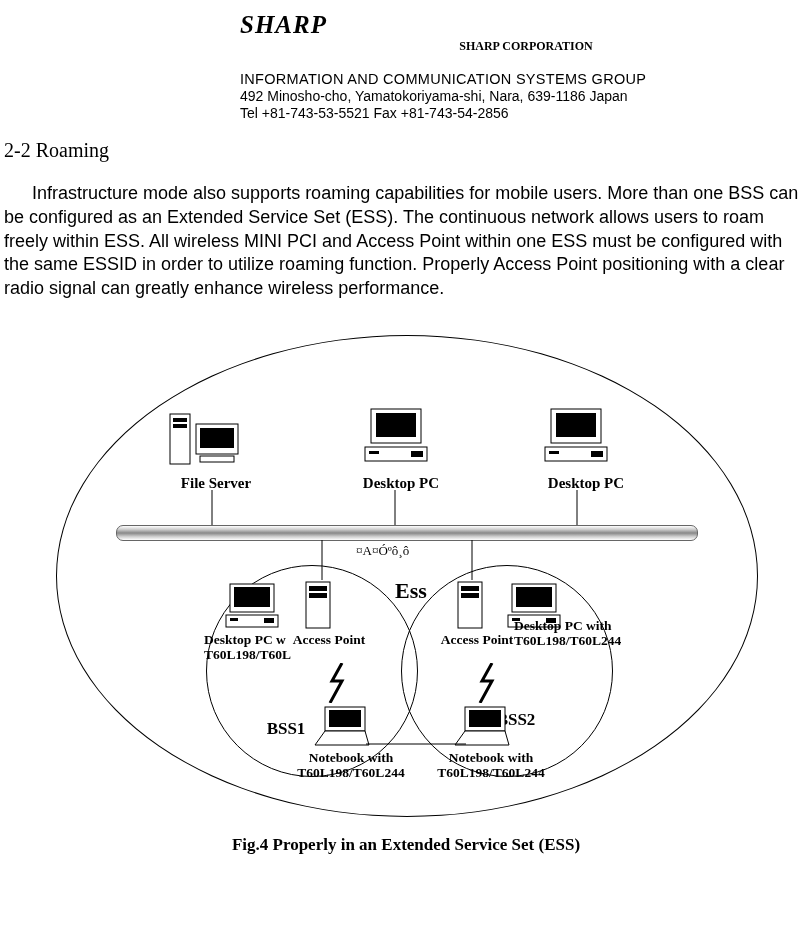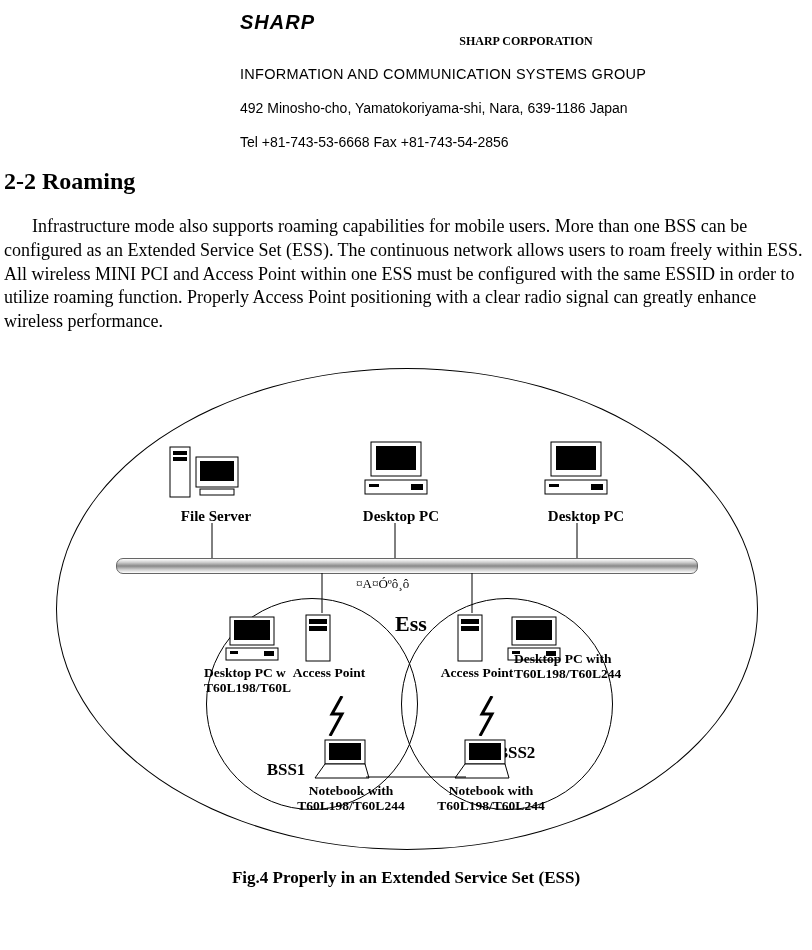--- a/index.html
+++ b/index.html
@@ -8,53 +8,53 @@
     font-family: "Times New Roman", Times, serif;
     background: #fff;
     color: #000;
     width: 812px;
   }
   .header {
     margin-top: 12px;
     margin-left: 240px;
   }
   .logo {
-    font-family: Liberation Sans, sans-serif;
+    font-family: Liberation Serif, serif;
     font-weight: 900;
     font-style: italic;
-    font-size: 20px;
+    font-size: 25px;
     letter-spacing: 1px;
     line-height: 1;
   }
   .corp {
     font-family: "Times New Roman", serif;
     font-weight: bold;
     font-size: 12px;
     margin-top: 2px;
     text-align: center;
   }
   .group {
     font-family: Arial, Helvetica, sans-serif;
     font-size: 14.5px;
     letter-spacing: 0.3px;
     margin-top: 17px;
   }
   .addr, .tel {
     font-family: Arial, Helvetica, sans-serif;
     font-size: 14px;
-    margin-top: 18px;
+    margin-top: 1px;
   }
   .section-title {
     font-family: "Times New Roman", serif;
-    font-weight: bold;
-    font-size: 24px;
+    font-weight: normal;
+    font-size: 20px;
     margin: 18px 0 0 4px;
   }
   .body-text {
-    font-family: Liberation Serif, serif;
+    font-family: Liberation Sans, sans-serif;
     font-size: 18px;
     line-height: 1.32;
     margin: 20px 6px 0 4px;
     text-indent: 28px;
   }
   .figure-wrap {
     position: relative;
     width: 700px;
     height: 520px;
     margin: 34px auto 0 auto;
@@ -115,21 +115,21 @@
   .smalltxt { font-size: 13.5px; line-height: 1.1; }
 </style>
 </head>
 <body>
 
 <div class="header">
   <div class="logo">SHARP</div>
   <div class="corp">SHARP CORPORATION</div>
   <div class="group">INFORMATION AND COMMUNICATION SYSTEMS GROUP</div>
   <div class="addr">492 Minosho-cho, Yamatokoriyama-shi, Nara, 639-1186 Japan</div>
-  <div class="tel">Tel +81-743-53-6668 Fax +81-743-54-2856</div>
+  <div class="tel">Tel +81-743-53-5521 Fax +81-743-54-2856</div>
 </div>
 
 <div class="section-title">2-2 Roaming</div>
 <div class="body-text">Infrastructure mode also supports roaming capabilities for mobile users. More than one BSS can be configured as an Extended Service Set (ESS). The continuous network allows users to roam freely within ESS. All wireless MINI PCI and Access Point within one ESS must be configured with the same ESSID in order to utilize roaming function. Properly Access Point positioning with a clear radio signal can greatly enhance wireless performance.</div>
 
 <div class="figure-wrap">
 
   <div class="big-ellipse"></div>
   <div class="cell1"></div>
   <div class="cell2"></div>
@@ -212,21 +212,21 @@
     <rect x="2" y="33" width="52" height="12" fill="#fff" stroke="#000"></rect>
     <rect x="6" y="36" width="8" height="3" fill="#000"></rect>
     <rect x="40" y="36" width="10" height="5" fill="#000"></rect>
   </svg>
   <div class="label smalltxt" style="left:376px; top:298px; width:90px;">Access Point</div>
   <div class="label smalltxt" style="left:458px; top:284px; width:130px; text-align:left;">
     <span>Desktop PC with</span><br>
     <span>T60L198/T60L244</span>
   </div>
 
-  <div class="label" style="left:200px; top:392px; width:60px; font-size:17px;">BSS1</div>
+  <div class="label" style="left:200px; top:384px; width:60px; font-size:17px;">BSS1</div>
   <div class="label" style="left:430px; top:375px; width:60px; font-size:17px;">BSS2</div>
 
   <svg class="icon" style="left:272px; top:328px;" width="20" height="40">
     <polyline points="14,0 4,18 14,18 2,40" stroke="#000" fill="none" stroke-width="3"></polyline>
   </svg>
   <svg class="icon" style="left:422px; top:328px;" width="20" height="40">
     <polyline points="14,0 4,18 14,18 2,40" stroke="#000" fill="none" stroke-width="3"></polyline>
   </svg>
 
   <svg class="icon" style="left:255px; top:370px;" width="60" height="44">

